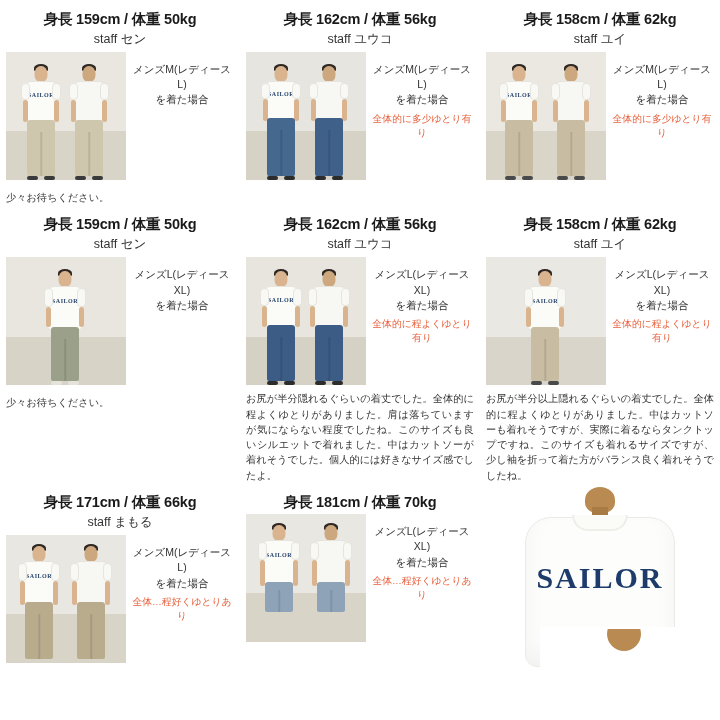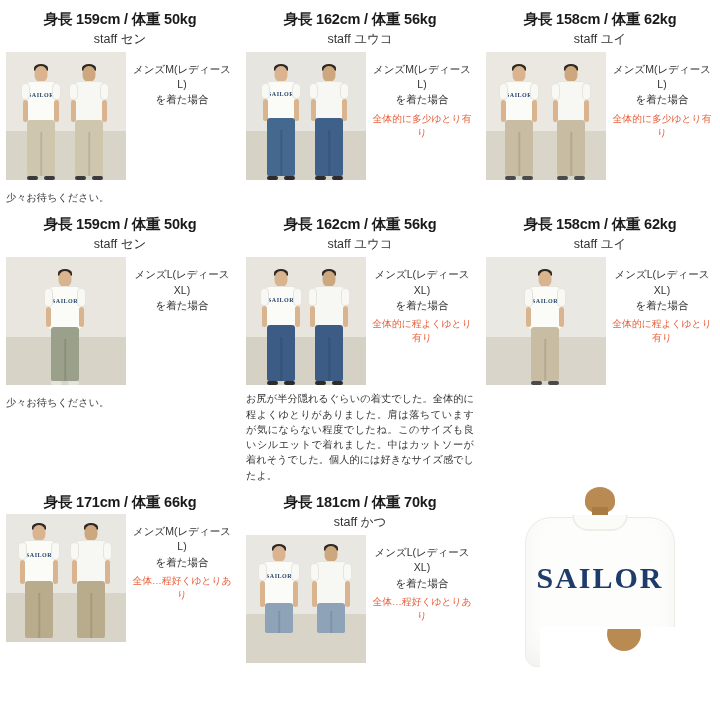--- a/index.html
+++ b/index.html
@@ -412,24 +412,26 @@
               <div class="p-shoe" style="right:5px;background:#4a4a4a"></div>
             </div>
           </div>
         </div>
         <div class="size-note">
           <span class="l1">メンズL(レディースXL)</span>
           <span class="l2">を着た場合</span>
           <span class="l3">全体的に程よくゆとり有り</span>
         </div>
       </div>
+      <div class="comment">お尻が半分以上隠れるぐらいの着丈でした。全体的に程よくゆとりがありました。中はカットソーも着れそうですが、実際に着るならタンクトップですね。このサイズも着れるサイズですが、少し袖を折って着た方がバランス良く着れそうでしたね。</div>
     </div>
 
     <div class="cell">
       <div class="hdr">身長 171cm / 体重 66kg</div>
+      <div class="staff">staff まもる</div>
       <div class="body-row">
         <div class="photo">
           <div class="scene">
             <div class="bg-wall" style="background:#e9e7e1"></div>
             <div class="bg-floor" style="background:#d8d4c8"></div>
             <div class="person" style="left:14px;height:120px;">
               <div class="p-hair" style="top:1px"></div>
               <div class="p-head" style="top:3px"></div>
               <div class="p-shirt" style="top:18px;height:44px;width:36px"></div>
               <div class="p-logo" style="top:30px">SAILOR</div>
@@ -459,21 +461,20 @@
           <span class="l1">メンズM(レディースL)</span>
           <span class="l2">を着た場合</span>
           <span class="l3">全体…程好くゆとりあり</span>
         </div>
       </div>
 
     </div>
 
     <div class="cell">
       <div class="hdr">身長 181cm / 体重 70kg</div>
-      <div class="staff">staff かつ</div>
       <div class="body-row">
         <div class="photo">
           <div class="scene">
             <div class="bg-wall" style="background:#e9e7e1"></div>
             <div class="bg-floor" style="background:#d8d4c8"></div>
             <div class="person" style="left:14px;height:120px;">
               <div class="p-hair" style="top:1px"></div>
               <div class="p-head" style="top:3px"></div>
               <div class="p-shirt" style="top:18px;height:44px;width:36px"></div>
               <div class="p-logo" style="top:30px">SAILOR</div>

